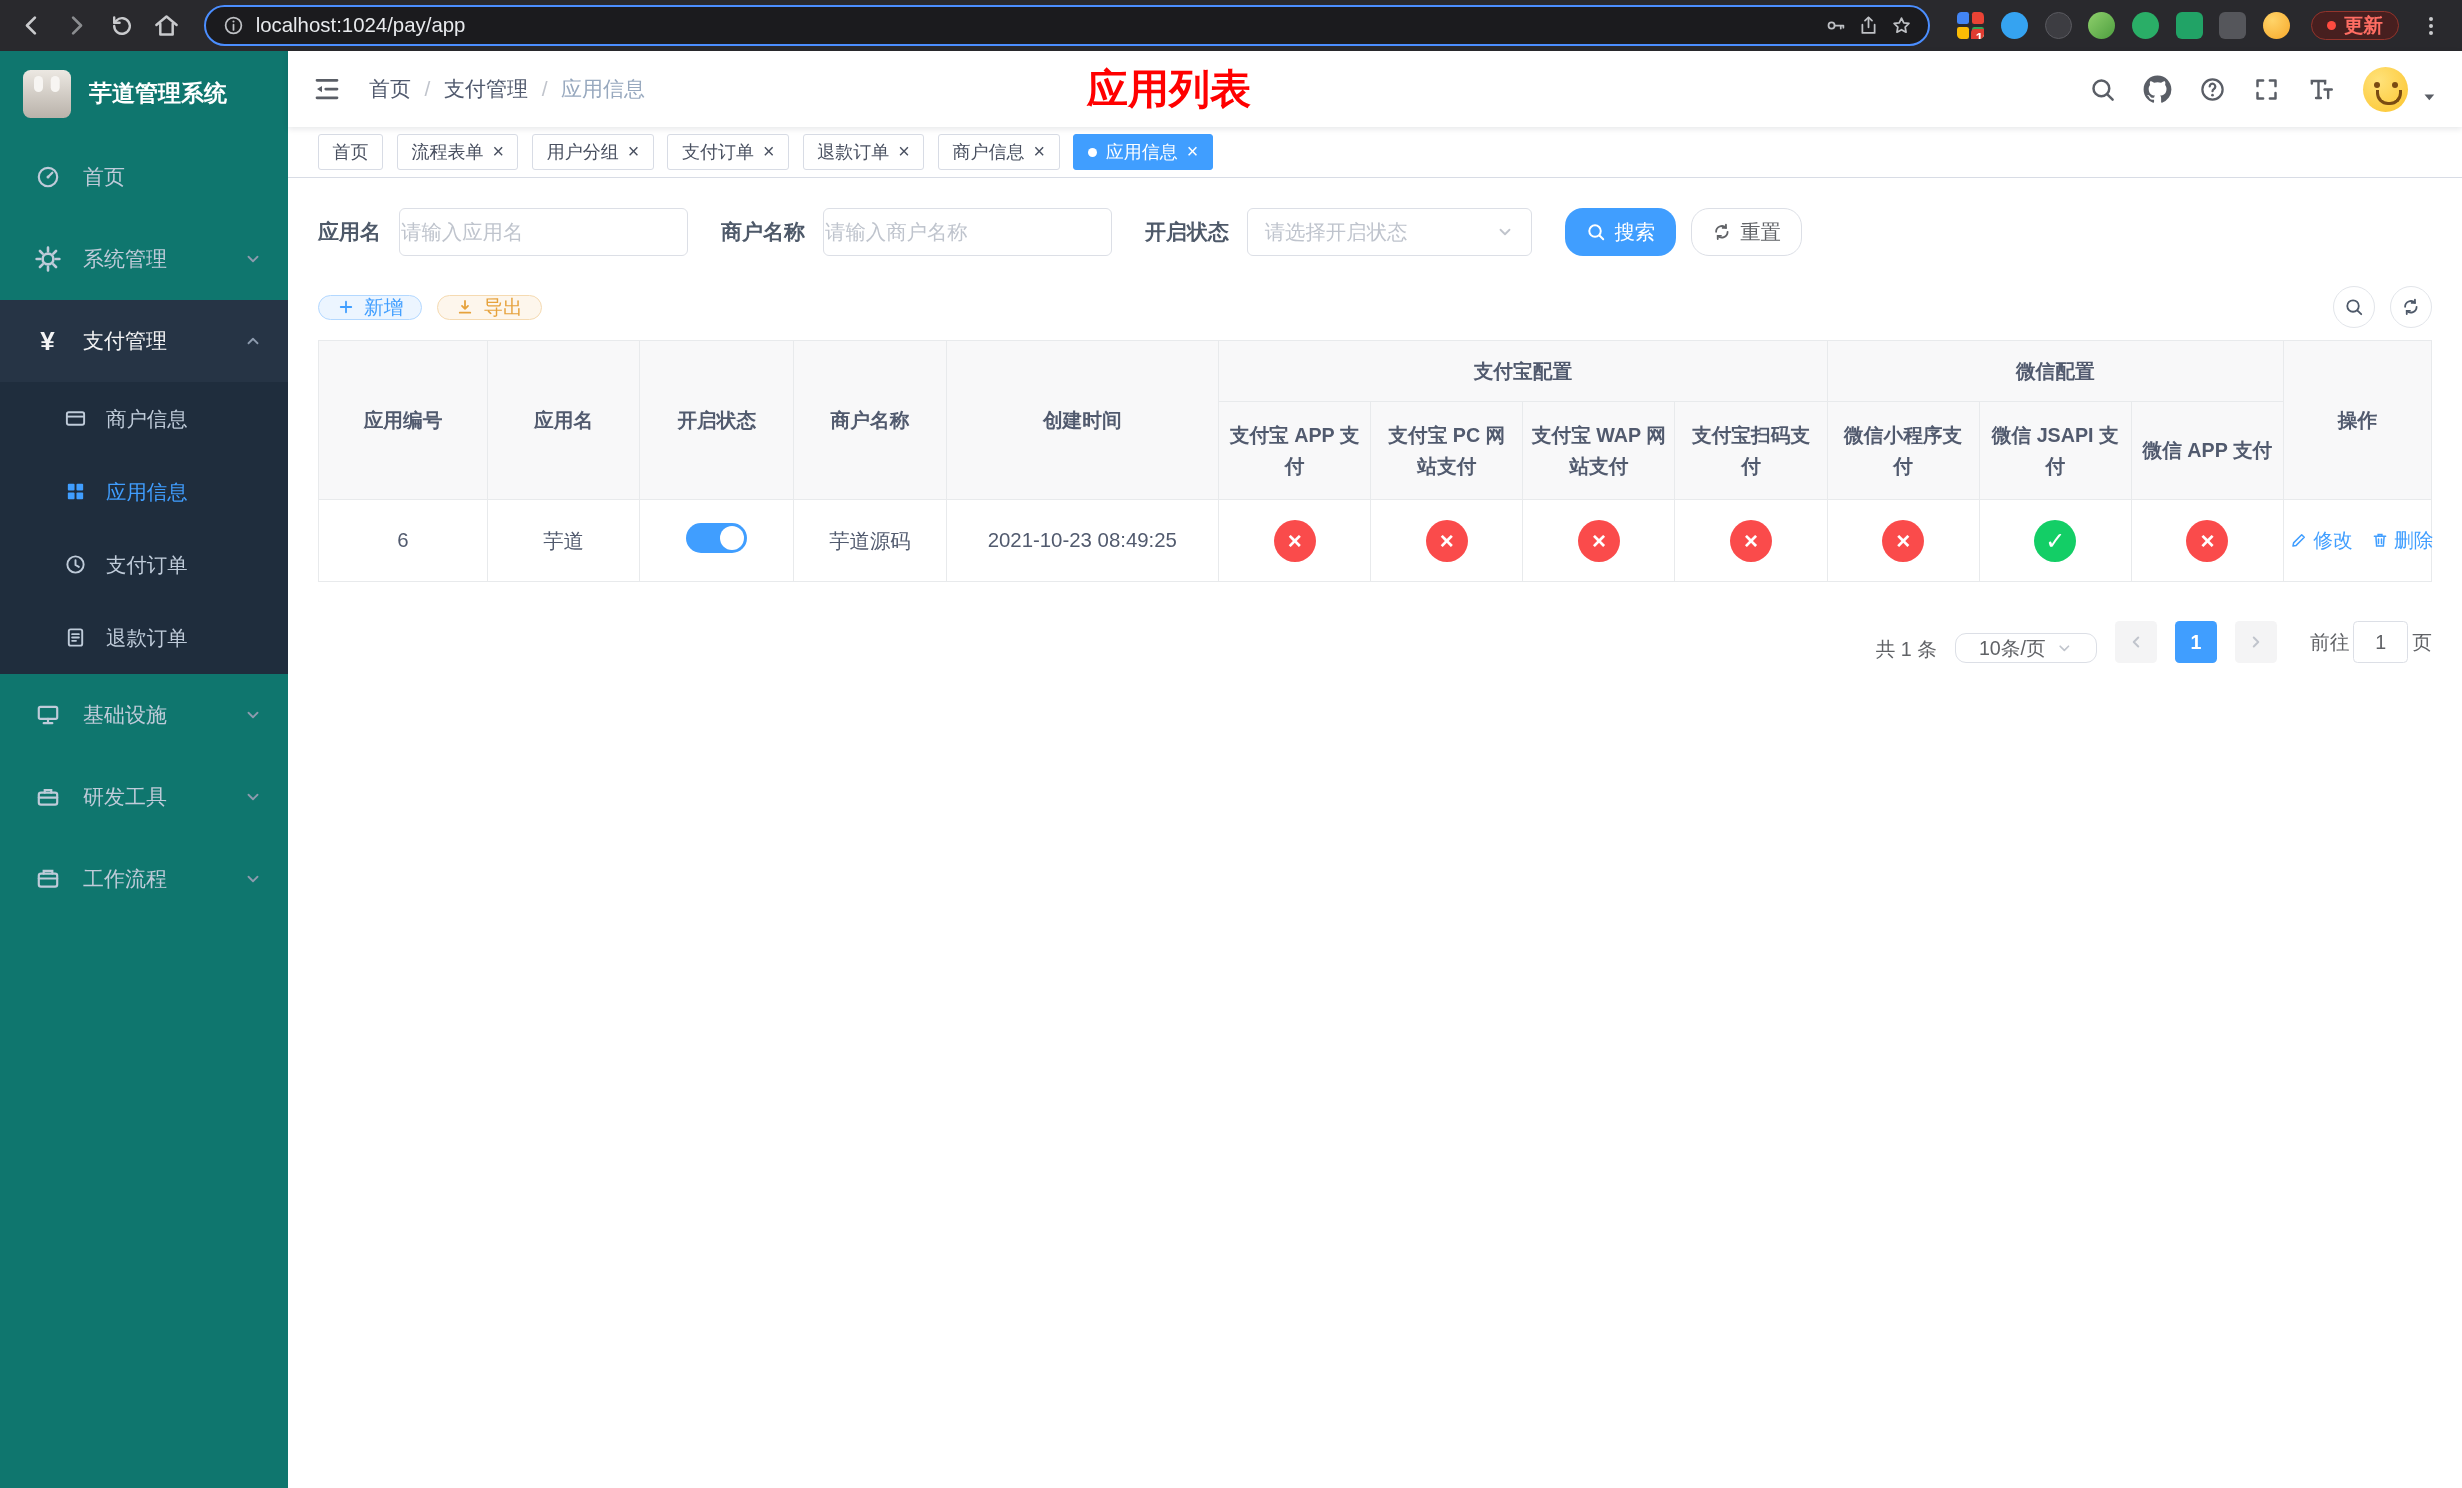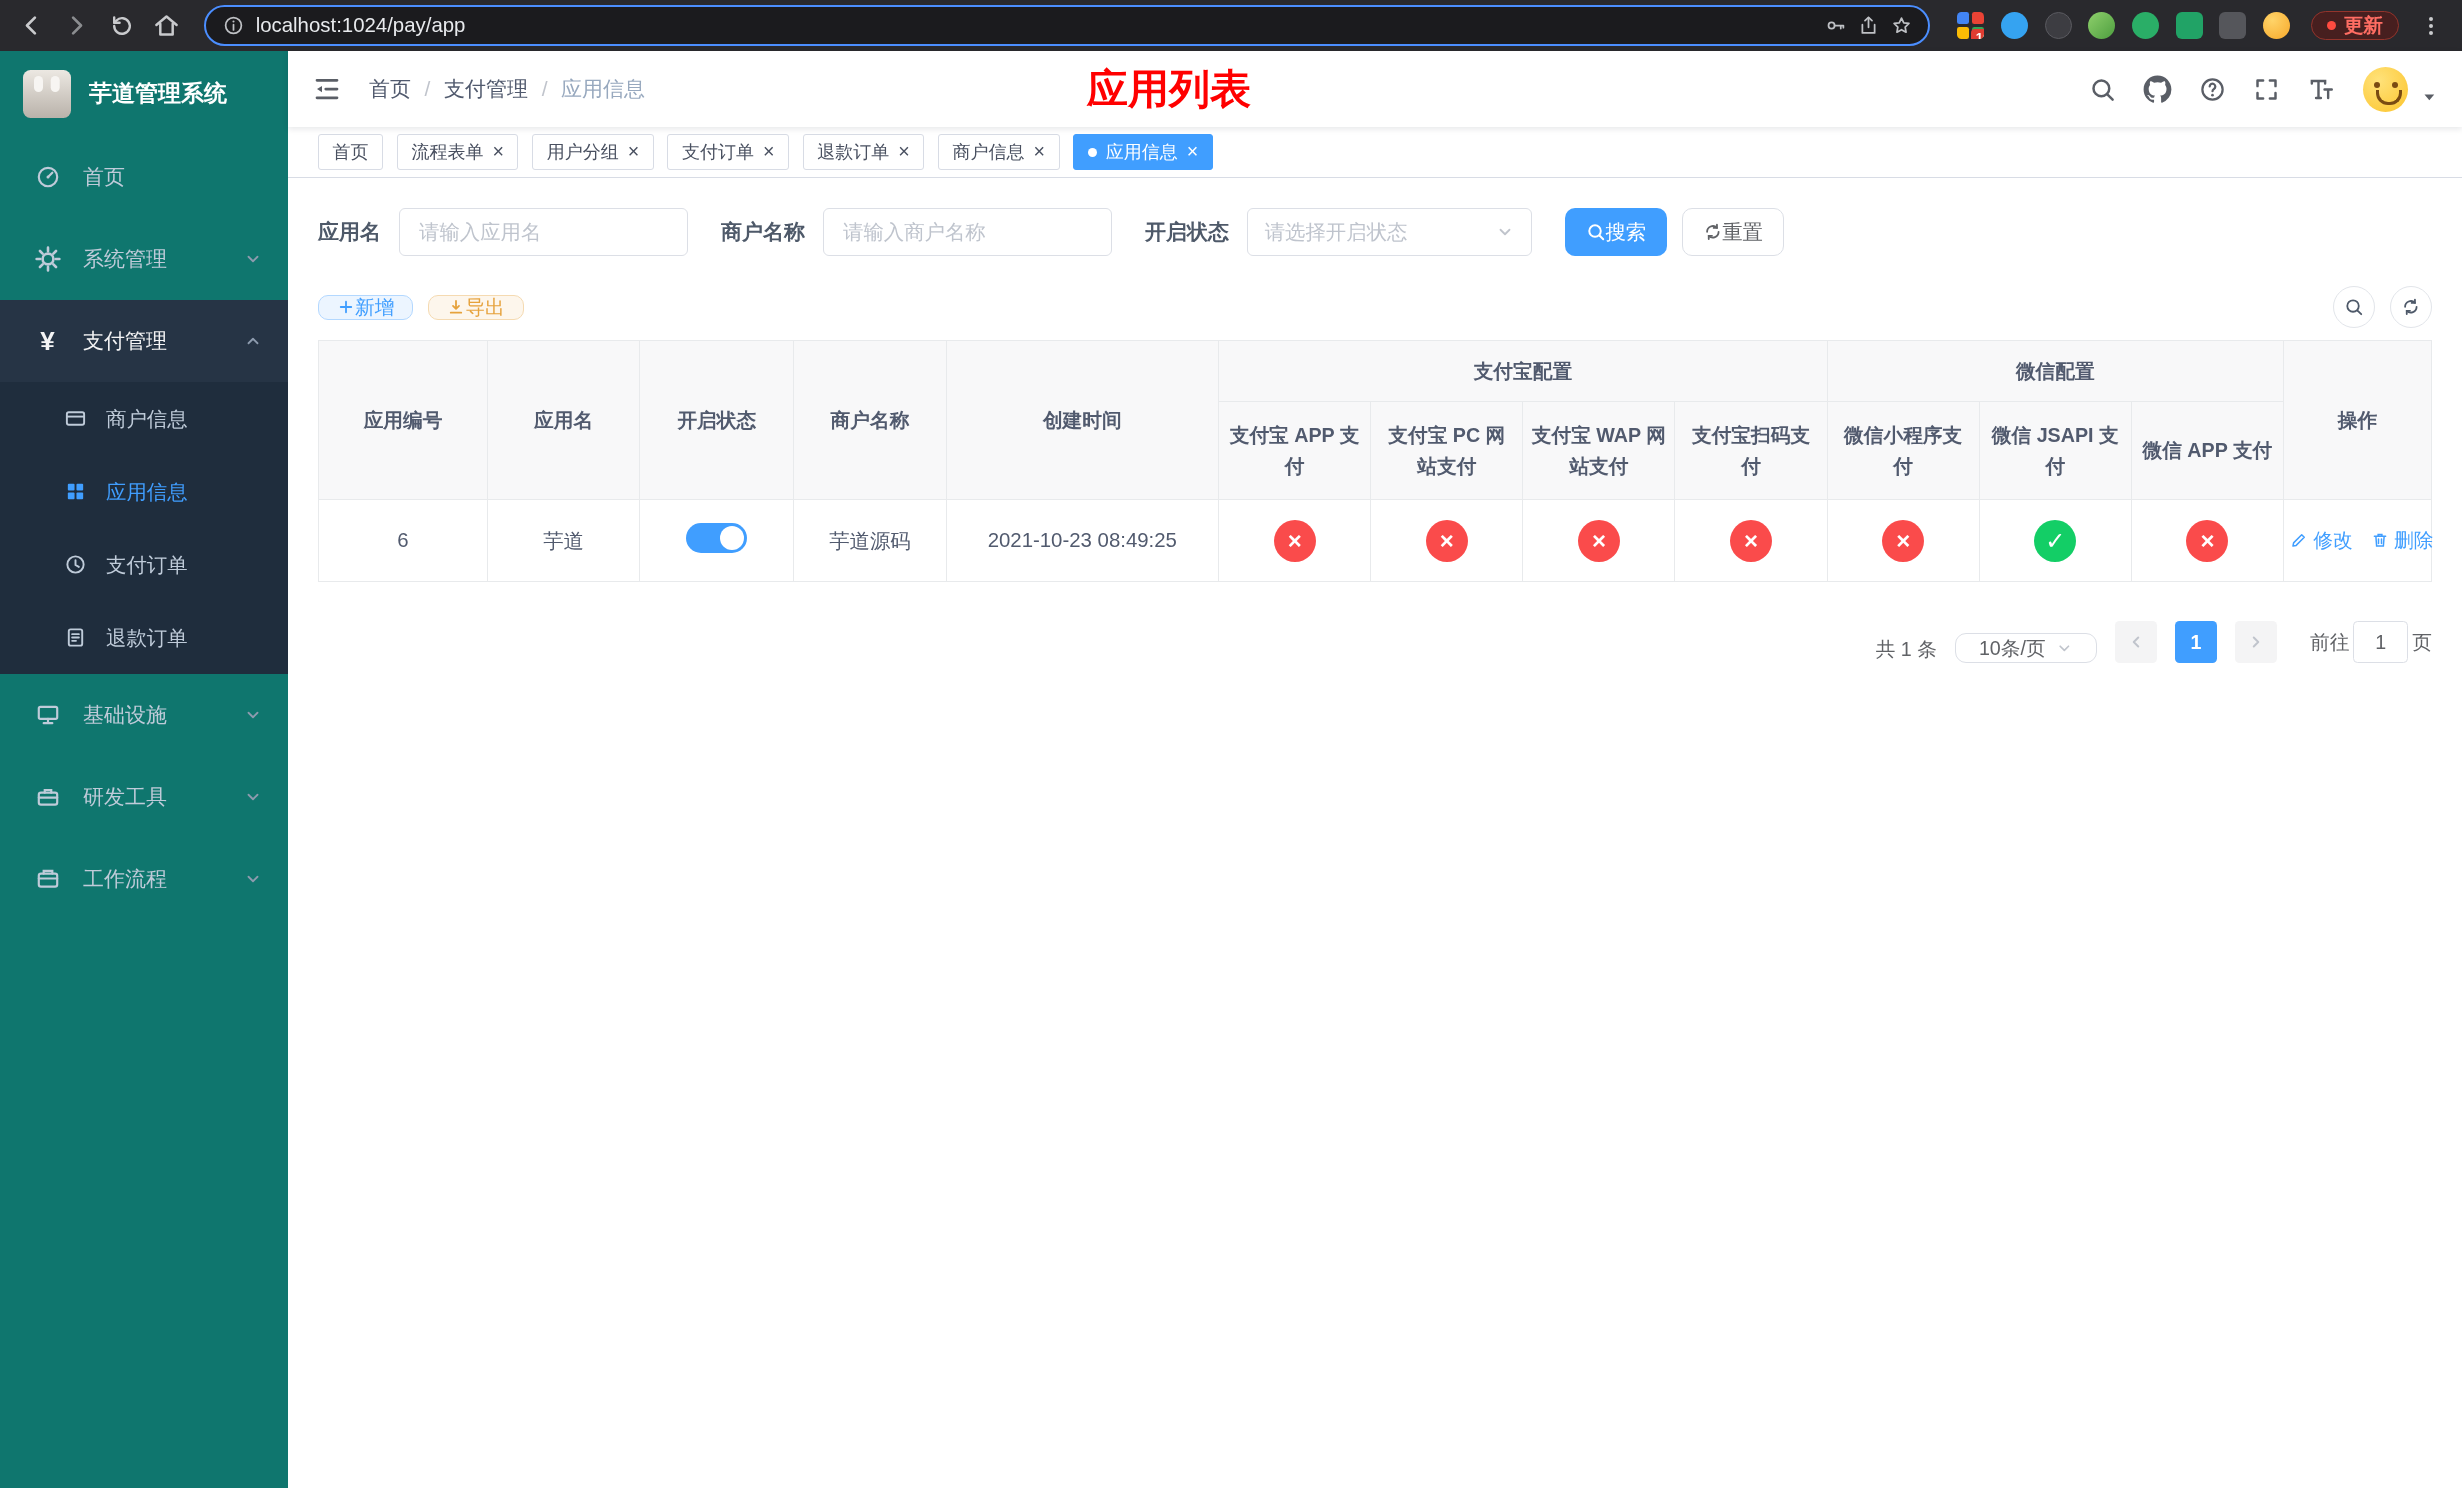--- a/index.html
+++ b/index.html
@@ -61,24 +61,24 @@
 .tab{height:36px;display:inline-flex;align-items:center;gap:9px;padding:0 13.6px;border:1.5px solid #d8dce5;background:#fff;color:#495060;font-size:18px;border-radius:3px;cursor:pointer;white-space:nowrap}
 .tab .x{font-size:19.7px;line-height:1}
 .tab.active{background:#409eff;border-color:#409eff;color:#fff}
 .tab .dot{width:9px;height:9px;border-radius:50%;background:#fff}
 
 
 .content{padding:30px 30px 0}
 .filters{display:flex;align-items:center;font-size:21px;color:#4e5969}
 .f-item{display:flex;align-items:center;margin-right:33px}
 .f-label{font-weight:700;margin-right:18px;white-space:nowrap}
-.f-input{width:289px;height:48px;border:1.5px solid #dcdfe6;border-radius:6px;padding:0 19px;font-size:20.4px;color:#606266;font-family:Liberation Sans, sans-serif;outline:none}
+.f-input{width:289px;height:48px;border:1.5px solid #dcdfe6;border-radius:6px;padding:0 1px;font-size:20.4px;color:#606266;font-family:Liberation Sans, sans-serif;outline:none}
 .f-input::placeholder{color:#bfc4cd}
 .f-select{width:285px;height:48px;border:1.5px solid #dcdfe6;border-radius:6px;padding:0 16.7px;display:flex;align-items:center;justify-content:space-between;color:#bfc4cd;font-size:20.4px;background:#fff;cursor:pointer}
-.btn{height:48px;display:inline-flex;align-items:center;justify-content:center;border-radius:10px;font-size:20.4px;padding:0 19.7px;border:1.5px solid transparent;cursor:pointer;font-family:inherit;white-space:nowrap}
+.btn{height:48px;display:inline-flex;align-items:center;justify-content:center;gap:9px;border-radius:18px;font-size:20.4px;padding:0 19.7px;border:1.5px solid transparent;cursor:pointer;font-family:inherit;white-space:nowrap}
 .btn-primary{background:#409eff;color:#fff}
 .btn-plain{background:#fff;border-color:#dcdfe6;color:#606266}
 .btn-sm{height:25px;font-size:19.7px;padding:0 18px}
 .btn-add{background:#ecf5ff;border-color:#b3d8ff;color:#409eff}
 .btn-export{background:#fdf6ec;border-color:#f5dab1;color:#e6a23c}
 .toolbar{margin-top:30px;display:flex;align-items:center;gap:15px}
 .toolbar .spacer{flex:1}
 .icon-circle{width:42px;height:42px;border-radius:50%;border:1.5px solid #e2e5ea;background:#fff;color:#4e5969;display:flex;align-items:center;justify-content:center;cursor:pointer}
 
 

